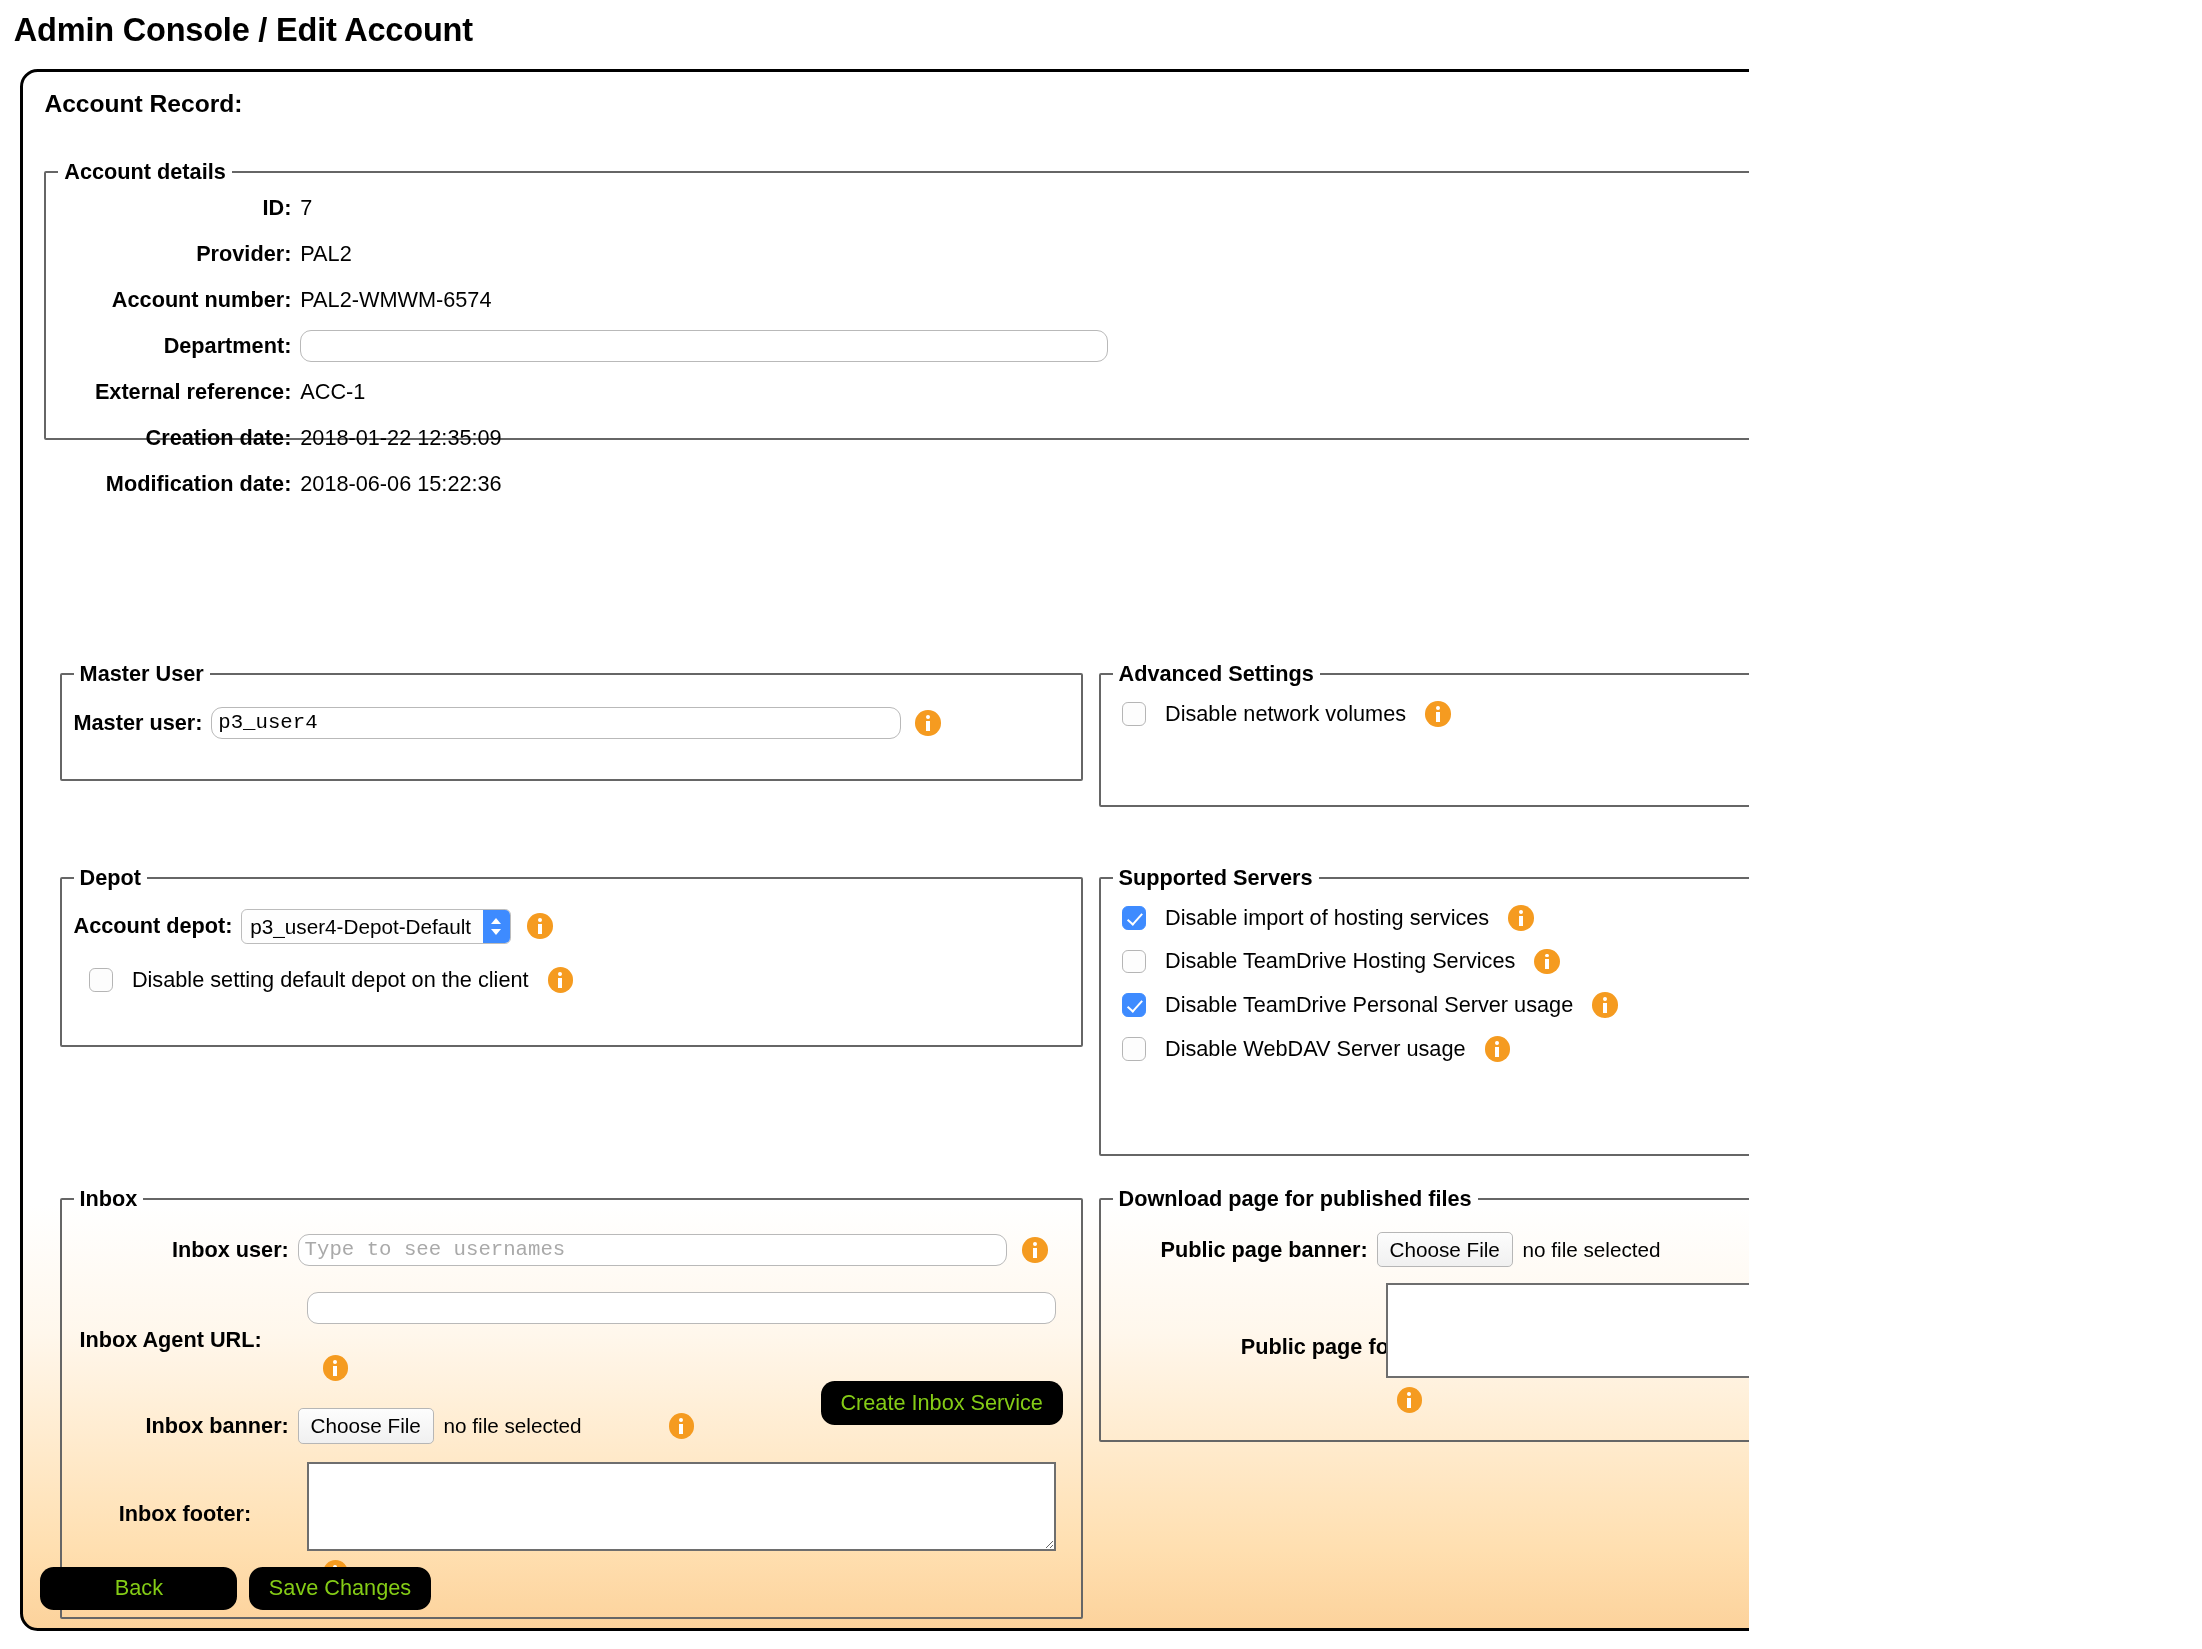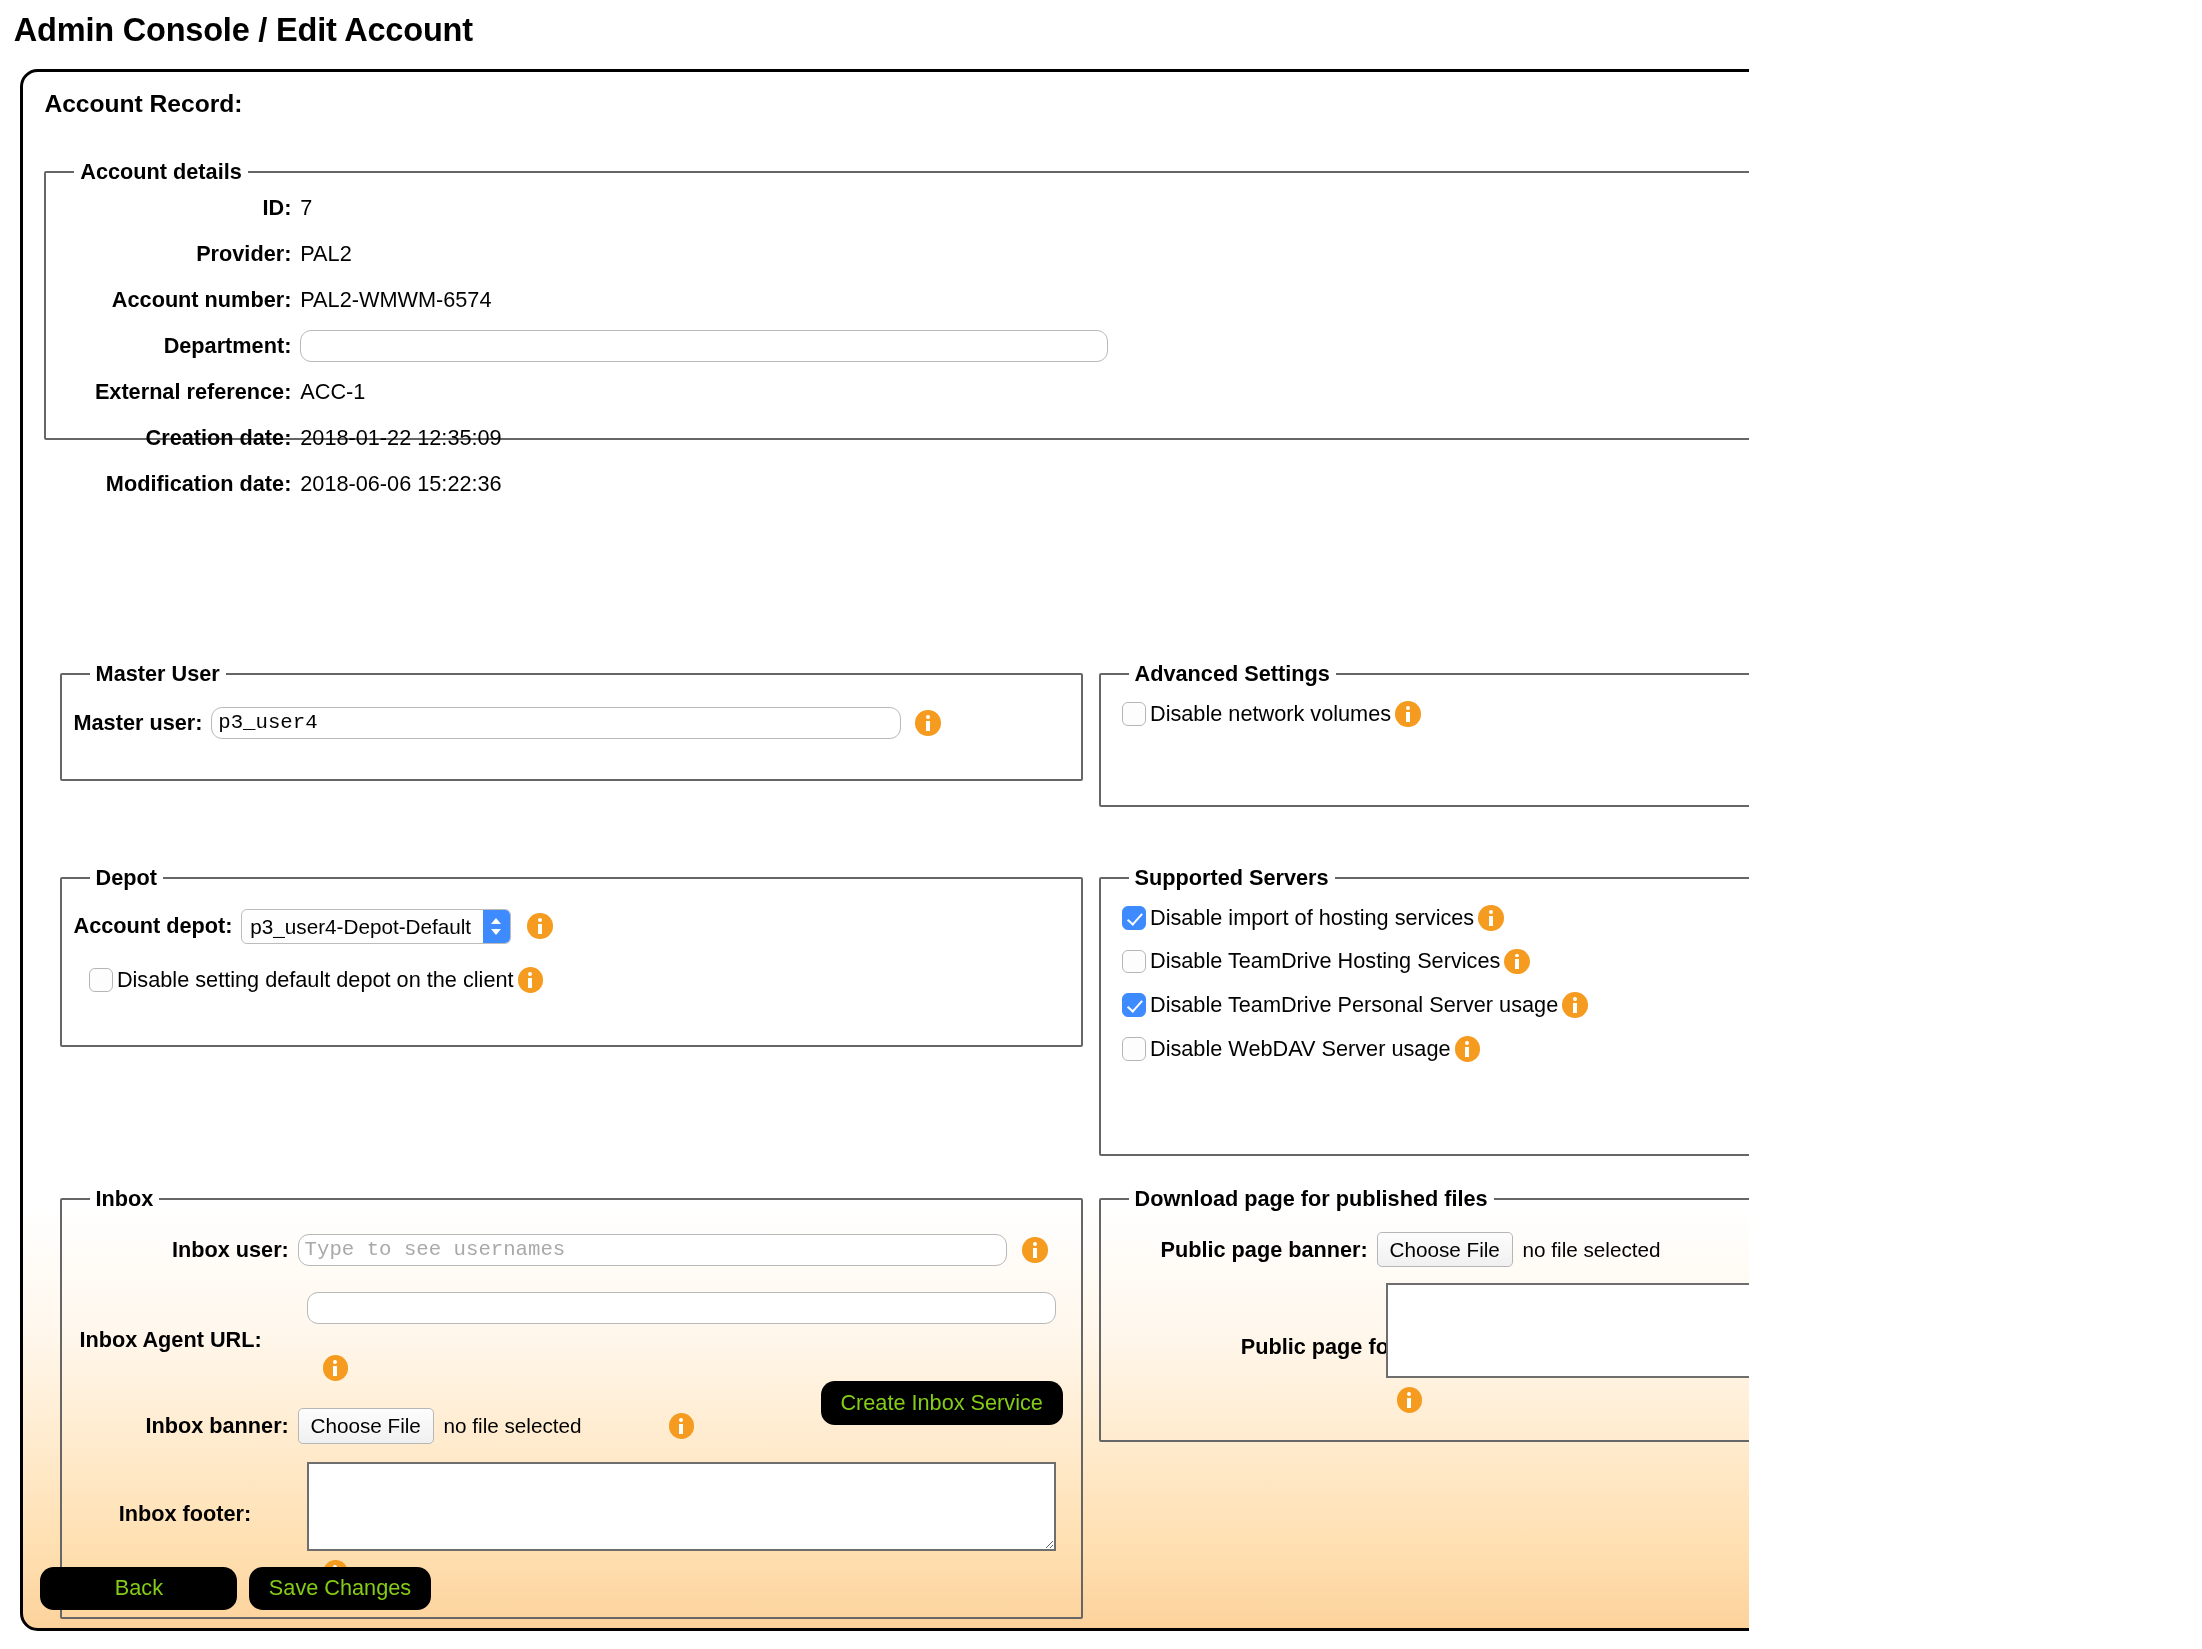--- a/index.html
+++ b/index.html
@@ -43,21 +43,21 @@
     border: 2px solid #666;
     border-radius: 2px;
     margin: 0;
     padding: 0;
     background: transparent;
   }
   legend {
     font-size: 21.7px;
     font-weight: bold;
     padding: 0 5.9px;
-    margin-left: 28px;
+    margin-left: 12px;
     color: #000;
   }
   
   #fs-account-details {
     position: absolute;
     left: 21.7px; top: 87px;
     width: 2116px; height: 281px;
   }
   .kv-row {
     display: flex;
@@ -204,21 +204,21 @@
     position: absolute;
     left: 7.9px; top: 3px;
     width: 5.9px; height: 12.8px;
     border: solid #fff;
     border-width: 0 2.5px 2.5px 0;
     transform: rotate(42deg);
   }
   .cb-row {
     display: flex;
     align-items: center;
-    gap: 4px;
+    gap: 19px;
   }
   .cb-label {
     font-size: 21.7px;
     color: #000;
     white-space: nowrap;
   }
 
   
   #fs-advanced {
     position: absolute;

